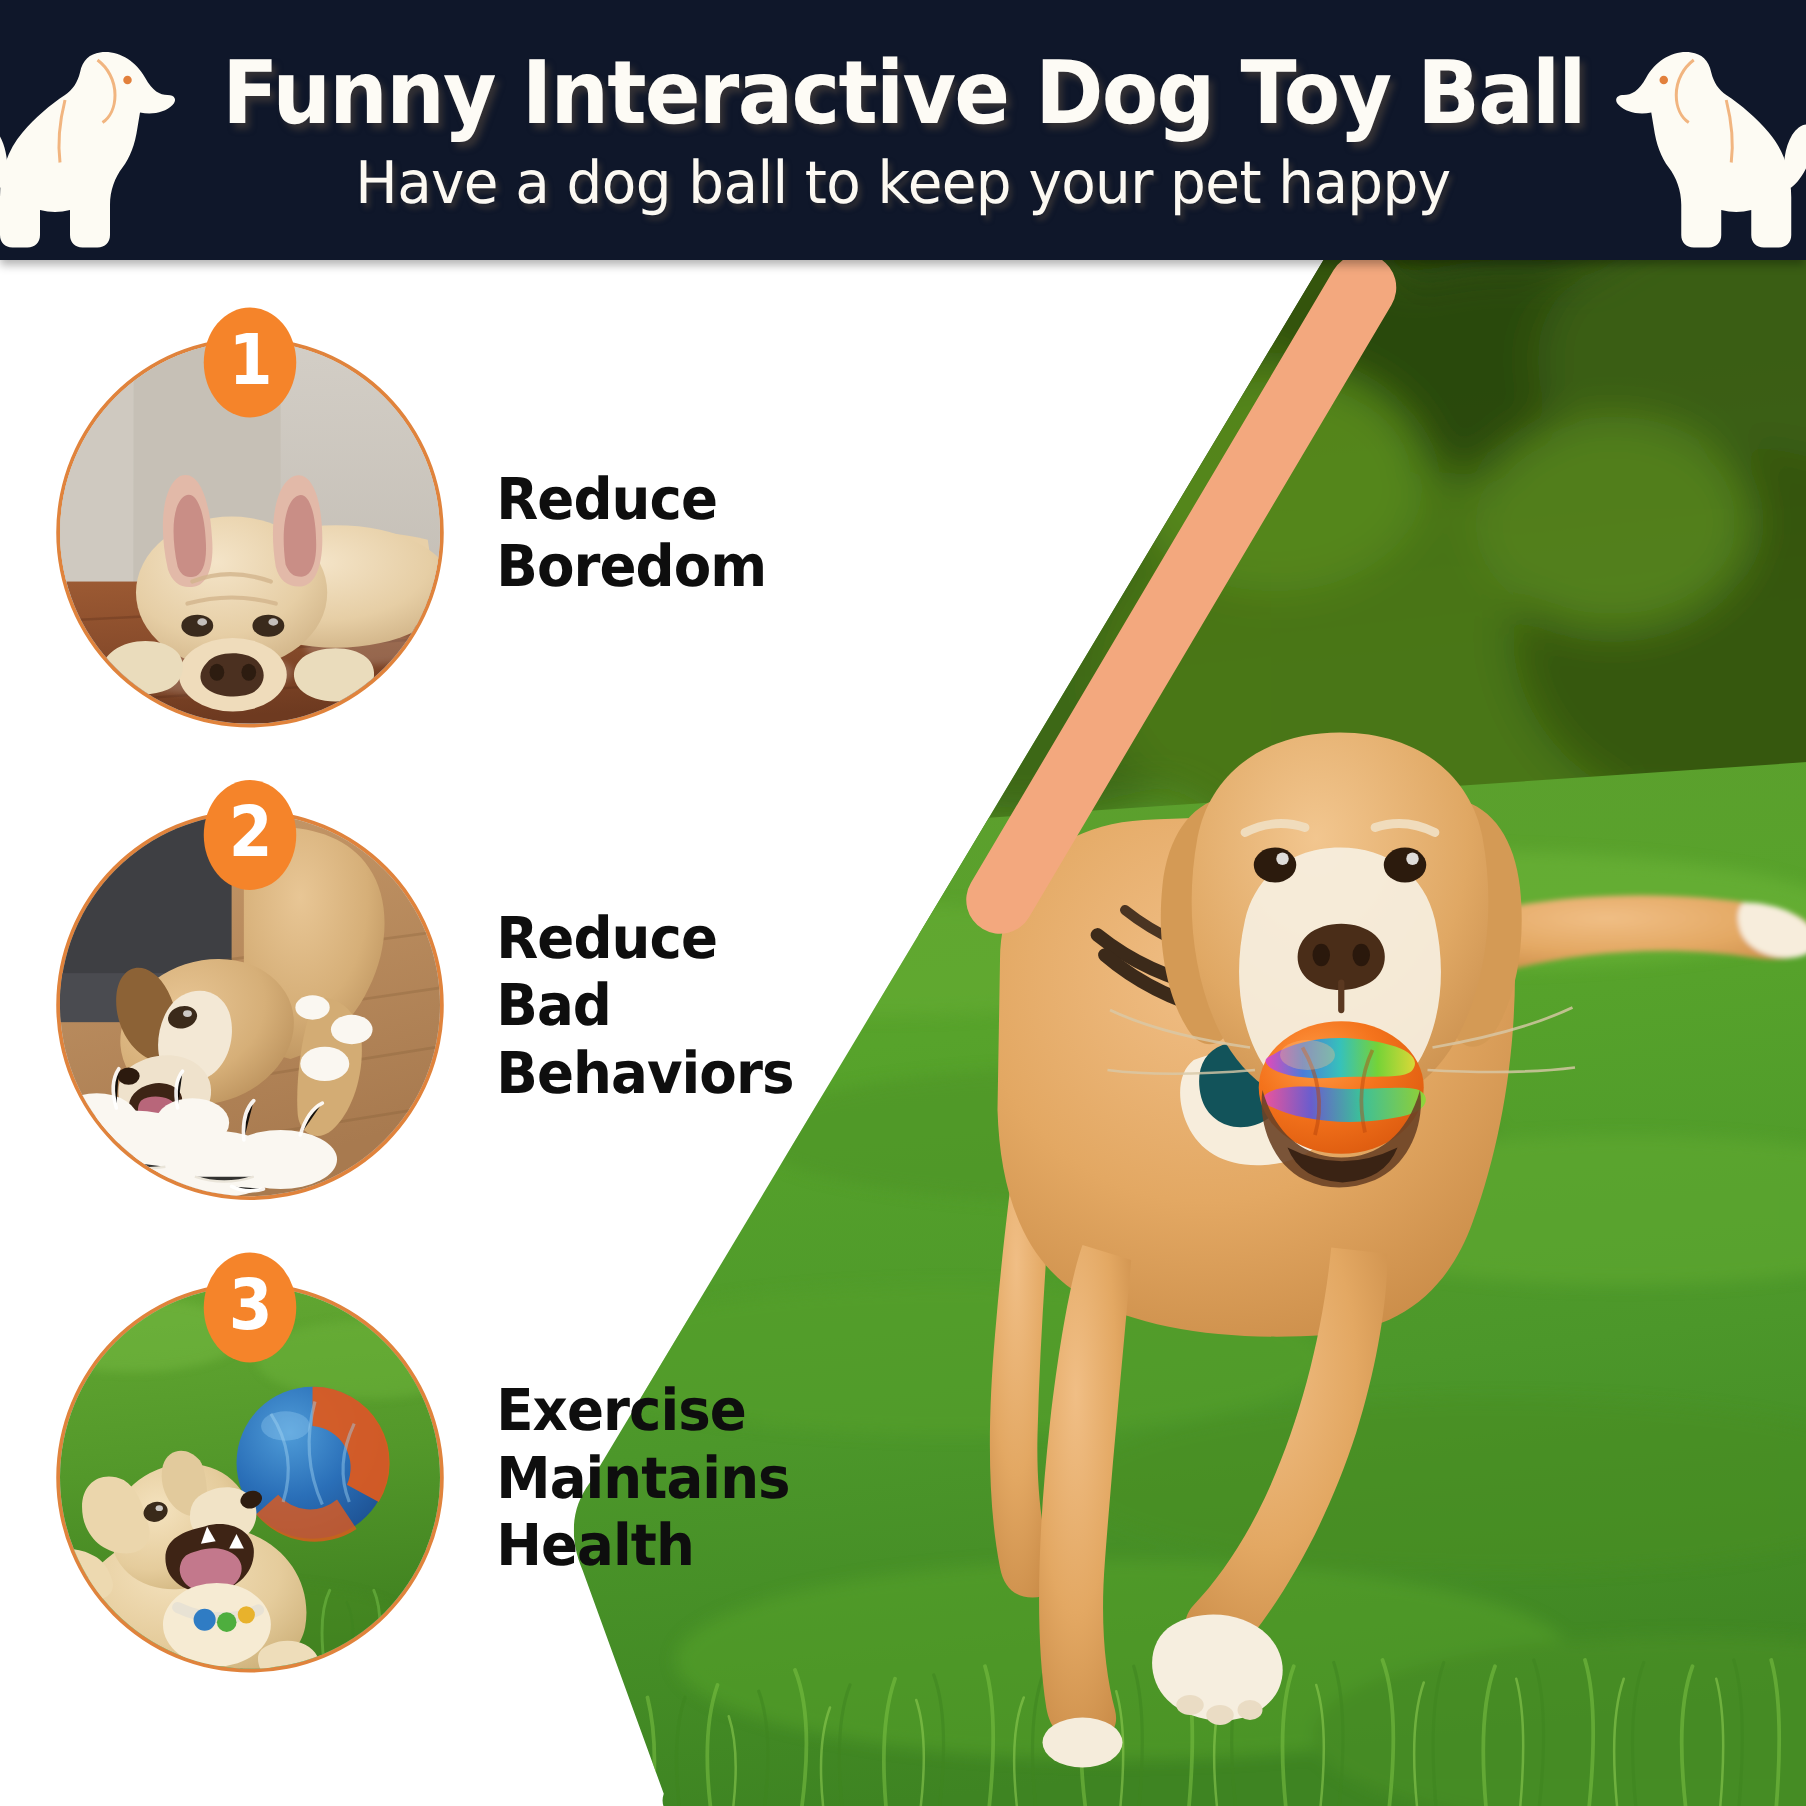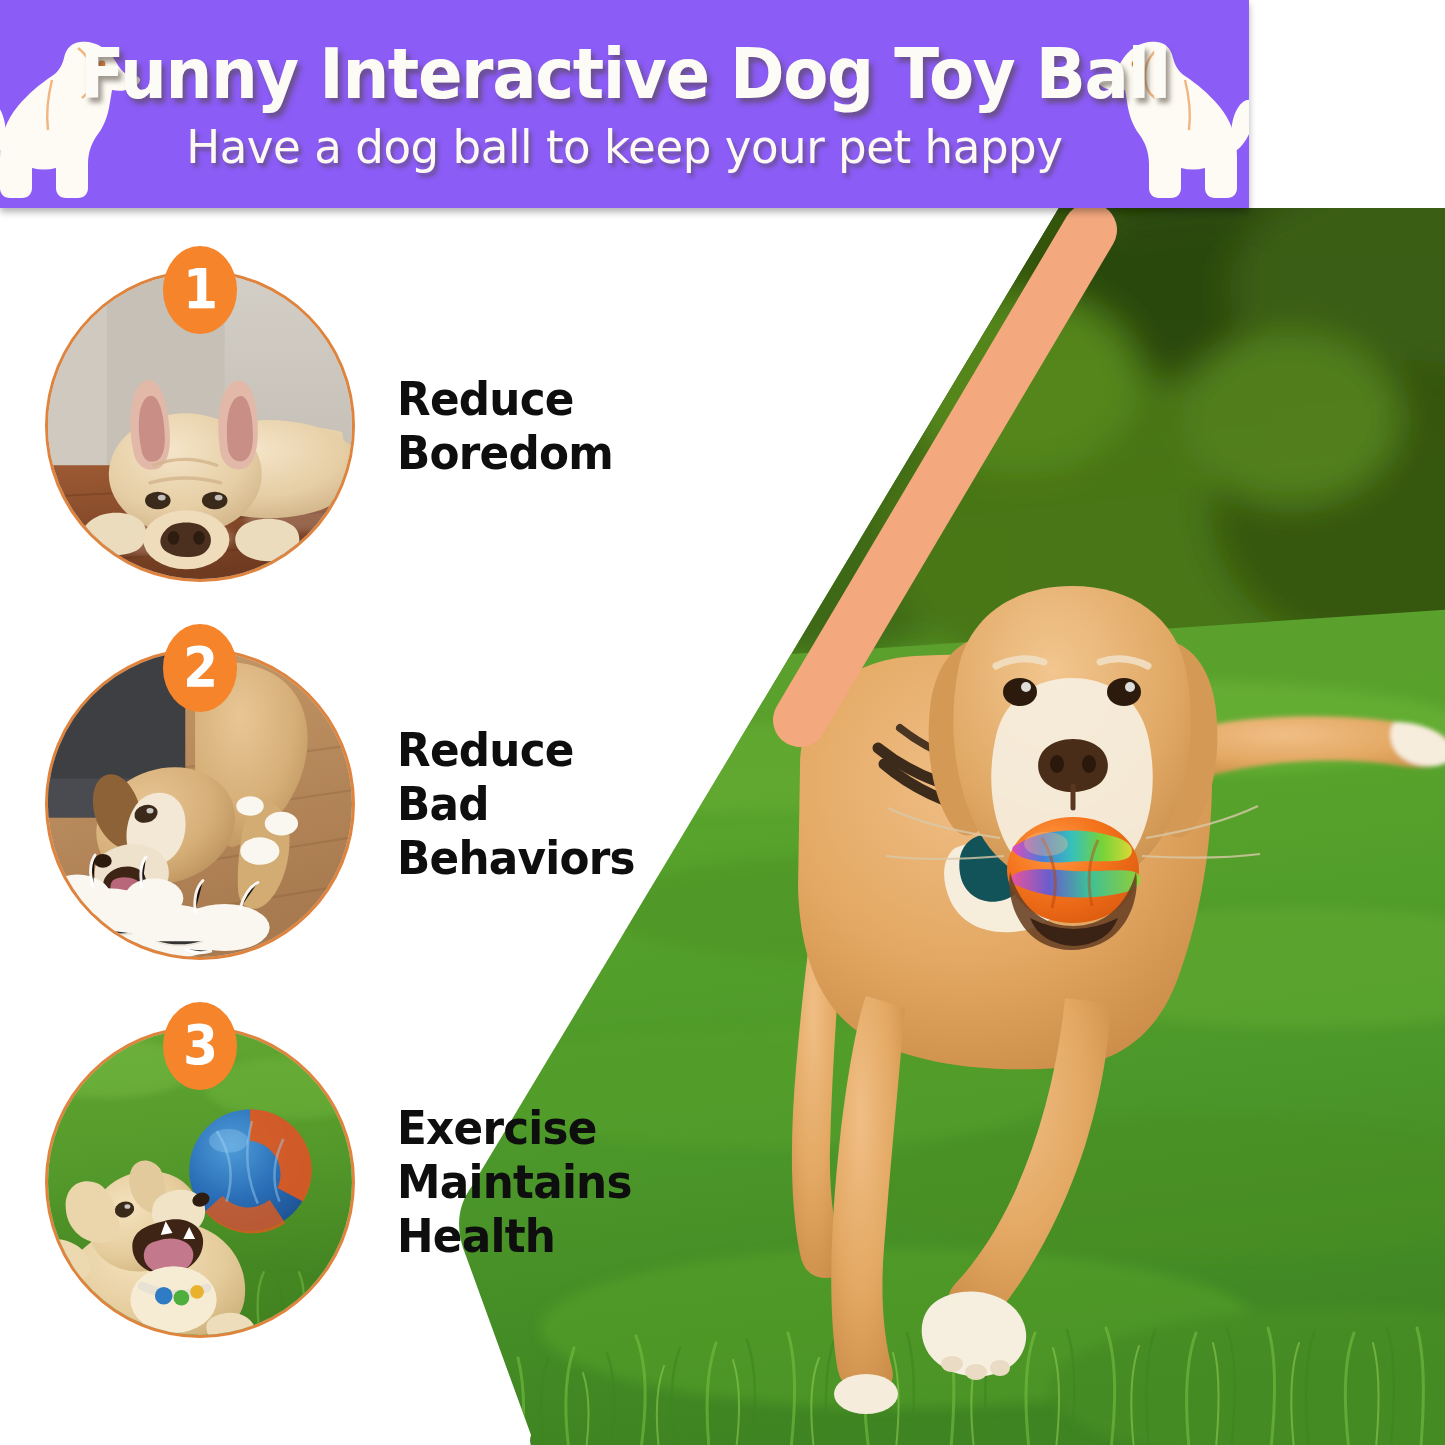--- a/index.html
+++ b/index.html
@@ -7,22 +7,22 @@
   body {
     background:#ffffff;
     font-family:"Liberation Sans", sans-serif;
     overflow:hidden;
     position:relative;
   }
   #stage { position:absolute; inset:0; width:1445px; height:1445px; overflow:hidden; background:#fff; }
 
   
   .banner {
-    position:absolute; left:0; top:0; width:1249px; height:208px;
-    background:#8b5cf6;
+    position:absolute; left:0; top:0; width:1445px; height:208px;
+    background:#0f172a;
     box-shadow:0 4px 7px rgba(0,0,0,.30);
     overflow:hidden;
   }
   .banner-dog { position:absolute; top:18px; height:190px; width:170px; }
   .banner-dog.left  { left:-18px; }
   .banner-dog.right { right:-6px; transform:scaleX(-1); }
 
   .banner-text { position:absolute; left:0; top:0; width:100%; height:100%;
                  display:flex; flex-direction:column; align-items:center; justify-content:center; }
   .title {

